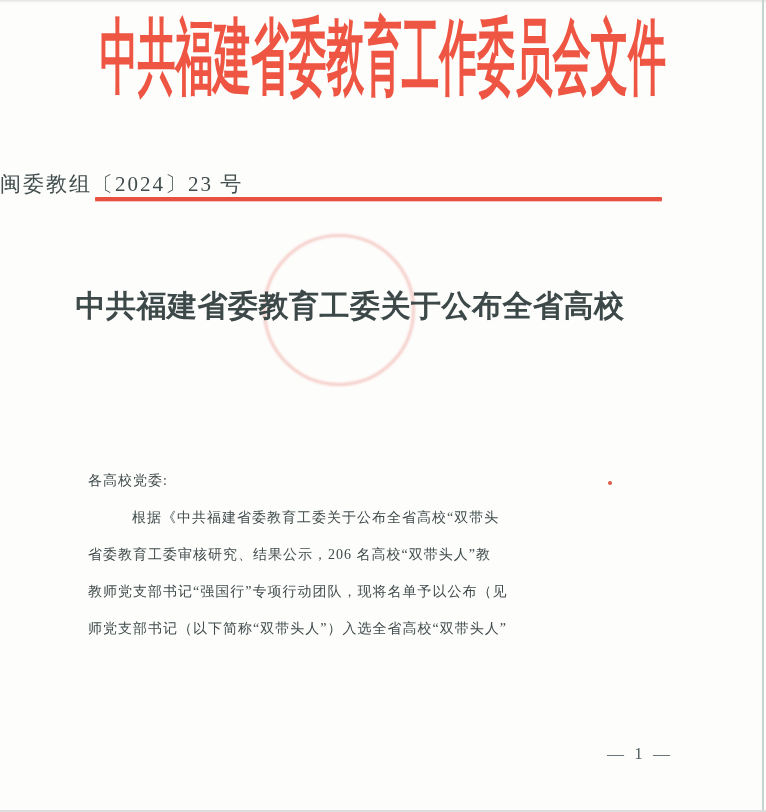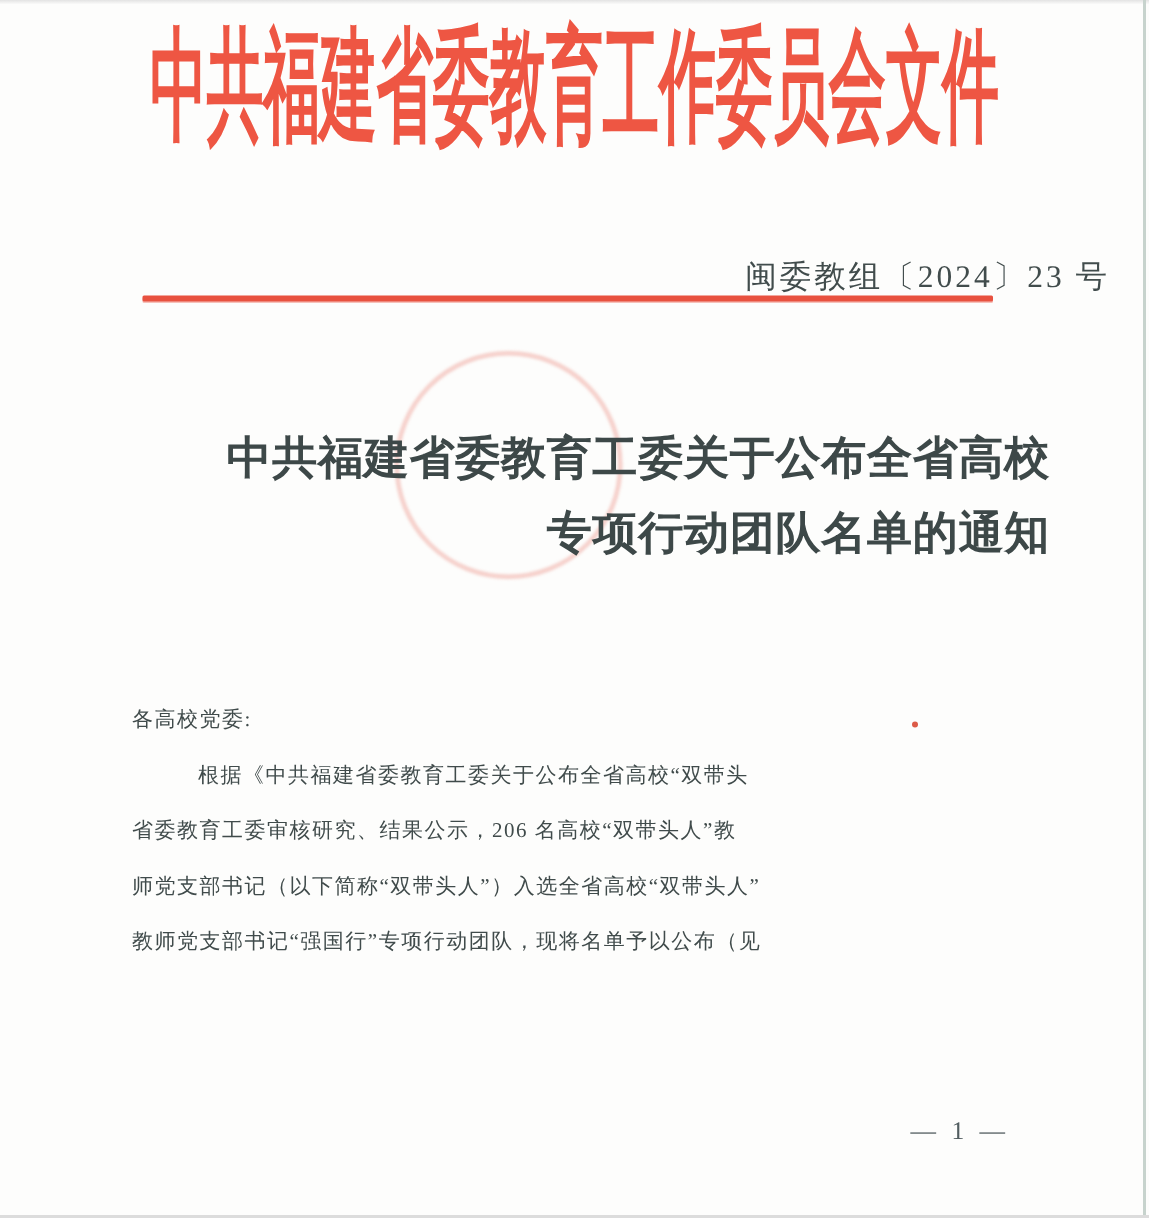--- a/index.html
+++ b/index.html
@@ -37,21 +37,21 @@
     font-size:82px;
     font-weight:bold;
     color:#ee5643;
     letter-spacing:0px;
     transform:scaleX(0.46);
     transform-origin:center center;
   }
   
   .doc-number{
     position:absolute;top:170px;left:0;width:740px;
-    text-align:right;
+    text-align:left;
     font-size:21px;
     color:#414c4c;
     letter-spacing:2px;
   }
   
   .red-rule{
     position:absolute;top:197px;left:95px;width:567px;height:4px;
     background:#e8513f;
     border-radius:1px;
     box-shadow:0 1px 0 rgba(232,81,63,0.35);
@@ -65,21 +65,21 @@
     pointer-events:none;
   }
   .red-speck{
     position:absolute;left:608px;top:481px;width:4px;height:4px;
     background:rgba(214,62,40,0.85);
     border-radius:50%;
   }
   
   .doc-title{
     position:absolute;top:281px;left:0;width:700px;
-    text-align:right;
+    text-align:center;
     font-size:30px;
     line-height:50px;
     font-weight:bold;
     color:#3d4848;
     letter-spacing:0.5px;
   }
   
   .doc-body{
     position:absolute;top:462px;left:88px;width:600px;
     font-size:14px;
@@ -114,26 +114,25 @@
 
   <div class="doc-number">闽委教组〔2024〕23 号</div>
 
   <div class="red-rule"></div>
 
   <div class="seal-ghost"></div>
   <div class="red-speck"></div>
 
   <div class="doc-title">
     <div>中共福建省委教育工委关于公布全省高校</div>
-    <div>专项行动团队名单的通知</div>
   </div>
 
   <div class="doc-body">
     <div class="line">各高校党委:</div>
     <div class="line indent">根据《中共福建省委教育工委关于公布全省高校“双带头</div>
     <div class="line">省委教育工委审核研究、结果公示，206 名高校“双带头人”教</div>
+    <div class="line">教师党支部书记“强国行”专项行动团队，现将名单予以公布（见</div>
     <div class="line">师党支部书记（以下简称“双带头人”）入选全省高校“双带头人”</div>
-    <div class="line">教师党支部书记“强国行”专项行动团队，现将名单予以公布（见</div>
   </div>
 
   <div class="page-number">— 1 —</div>
 
 </div>
 
 </body></html>

